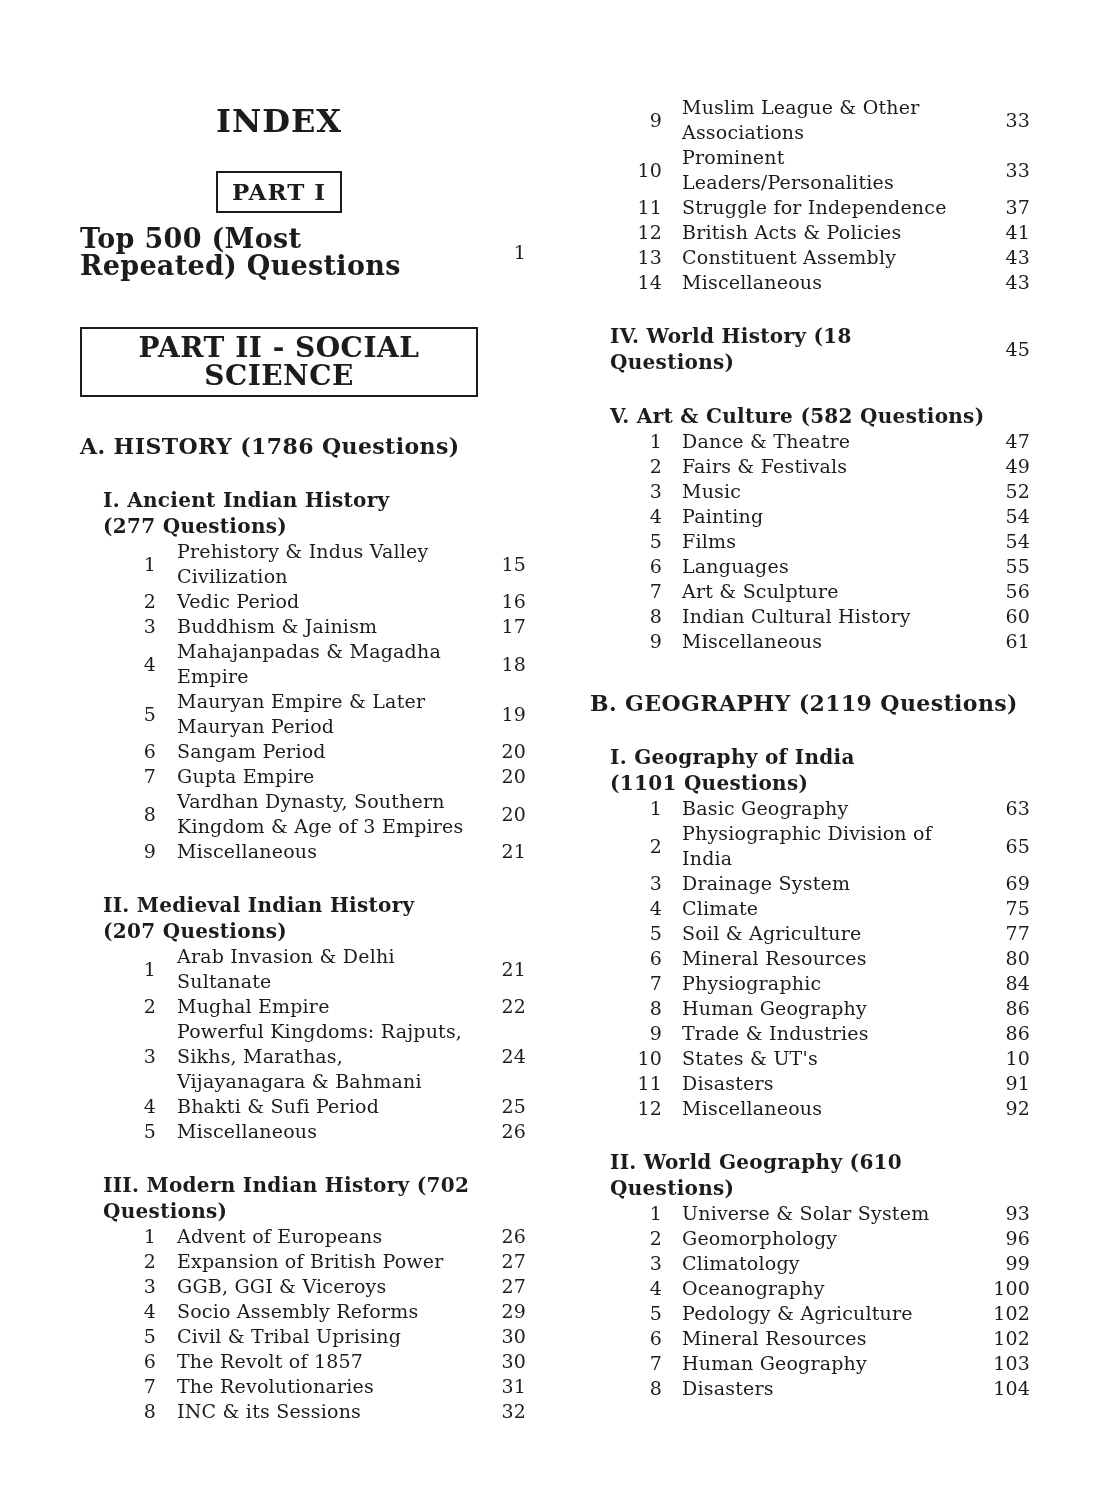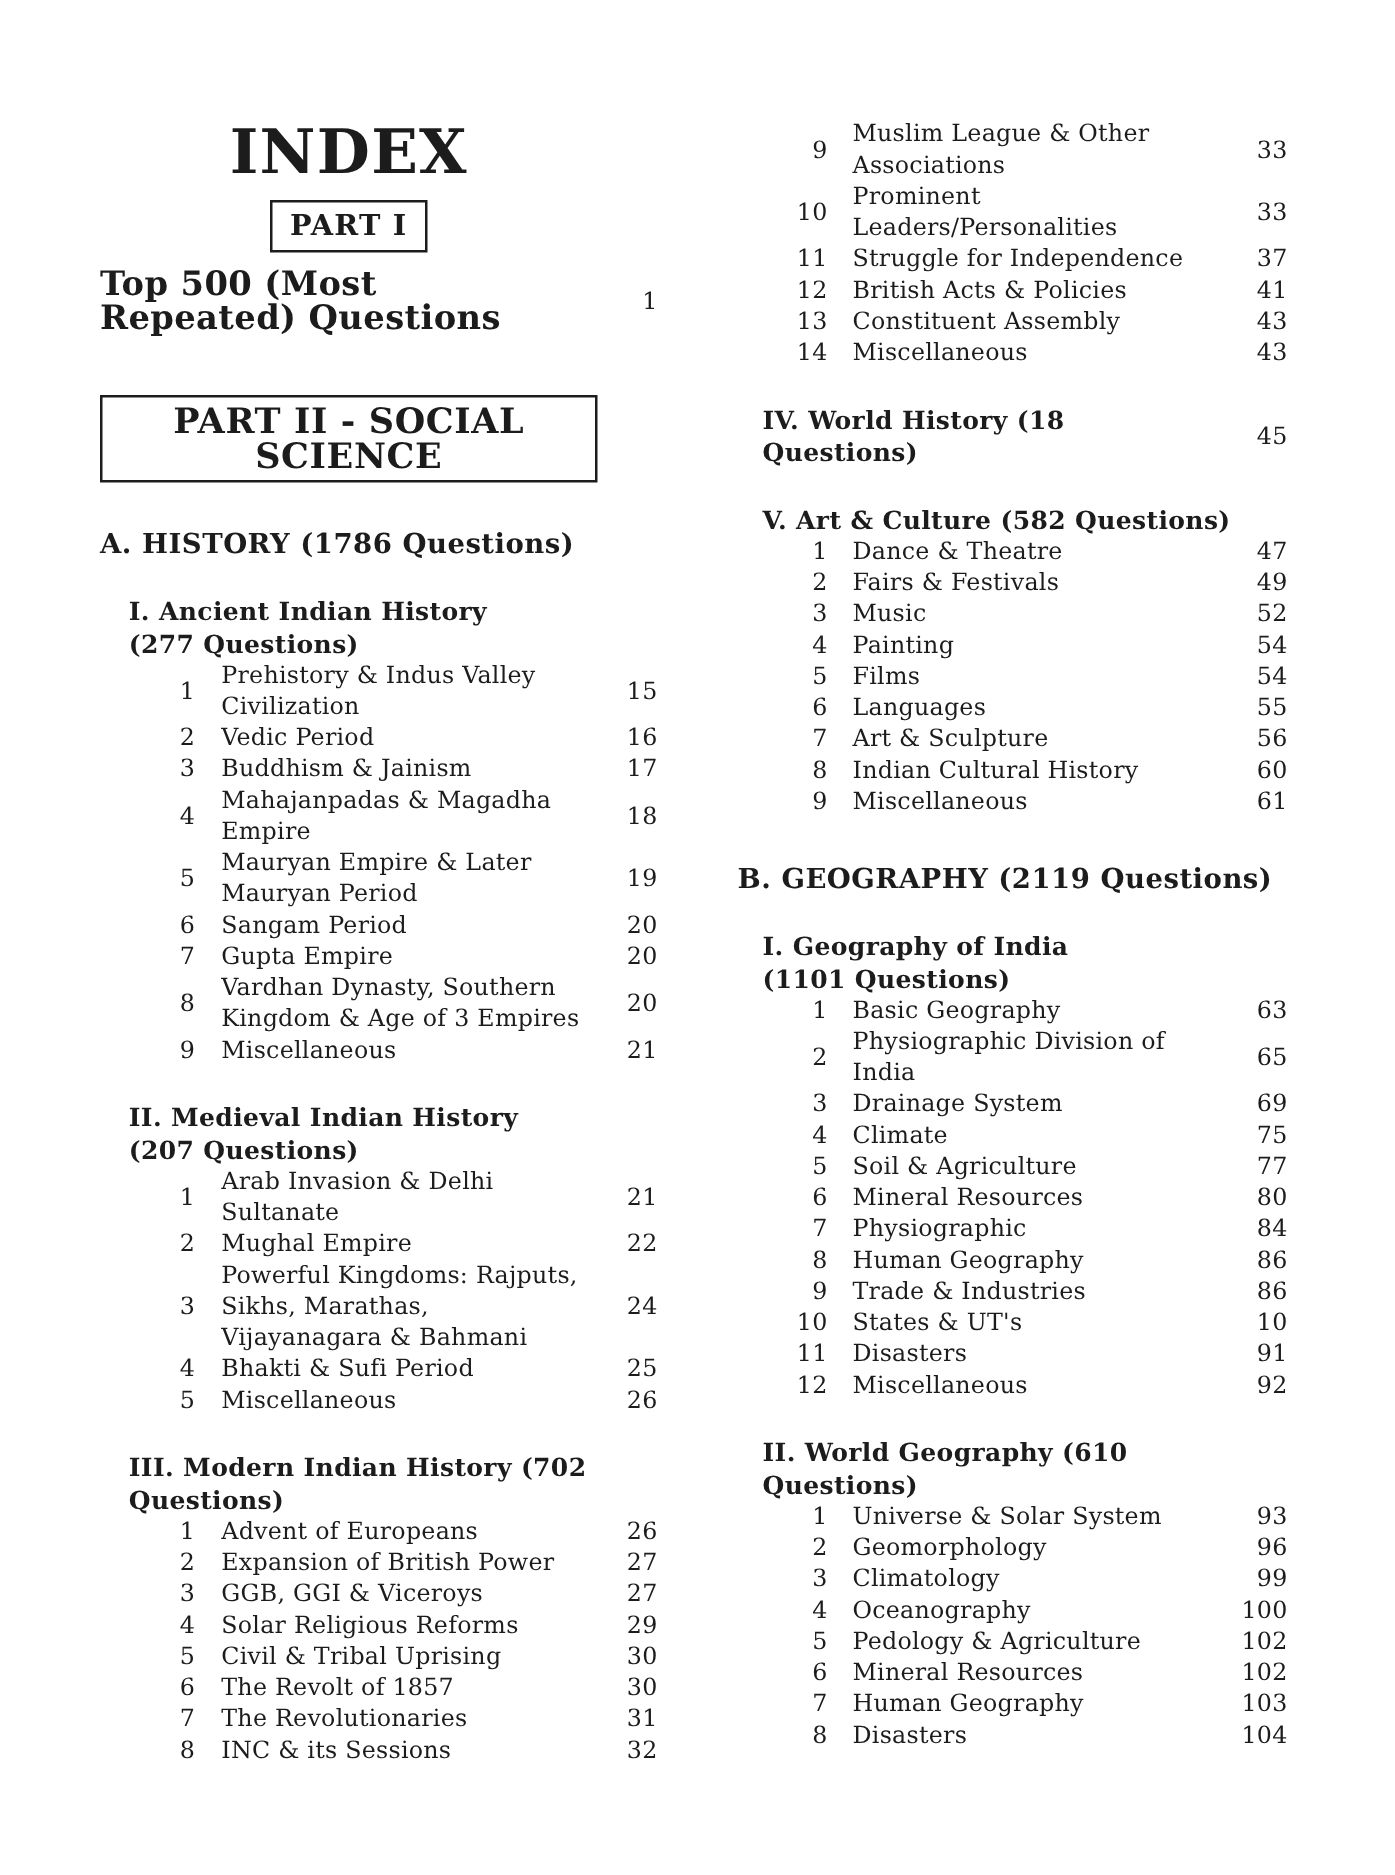--- a/index.html
+++ b/index.html
@@ -18,23 +18,23 @@
   .page{position:absolute;inset:0;}
   .col{position:absolute;top:0;}
   .col-left{left:80px;width:446px;}
   .col-right{left:590px;width:440px;}
 
   
   .center-wrap{width:398px;display:flex;justify-content:center;}
   .index-title{
     width:398px;text-align:center;
     margin-top:98px;
-    font-size:49px;line-height:46px;font-weight:bold;letter-spacing:1px;
-  }
-  .p1wrap{margin-top:16px;}
+    font-size:32px;line-height:46px;font-weight:bold;letter-spacing:1px;
+  }
+  .p1wrap{margin-top:27px;}
   .p2wrap{margin-top:48px;}
   .part-box{
     border:2px solid var(--ink);
     font-weight:bold;text-align:center;
     display:inline-block;
   }
   .part-box.p1{font-size:23px;line-height:30px;padding:4px 14px;letter-spacing:1px;}
   .part-box.p2{font-size:28px;line-height:28px;padding:5px 14px;letter-spacing:0.5px;}
 
   .top500-row{
@@ -191,21 +191,21 @@
             <div class="title">Expansion of British Power</div>
             <div class="pg">27</div>
           </div>
           <div class="toc-row">
             <div class="num">3</div>
             <div class="title">GGB, GGI &amp; Viceroys</div>
             <div class="pg">27</div>
           </div>
           <div class="toc-row">
             <div class="num">4</div>
-            <div class="title">Solar Religious Reforms</div>
+            <div class="title">Socio Assembly Reforms</div>
             <div class="pg">29</div>
           </div>
           <div class="toc-row">
             <div class="num">5</div>
             <div class="title">Civil &amp; Tribal Uprising</div>
             <div class="pg">30</div>
           </div>
           <div class="toc-row">
             <div class="num">6</div>
             <div class="title">The Revolt of 1857</div>

